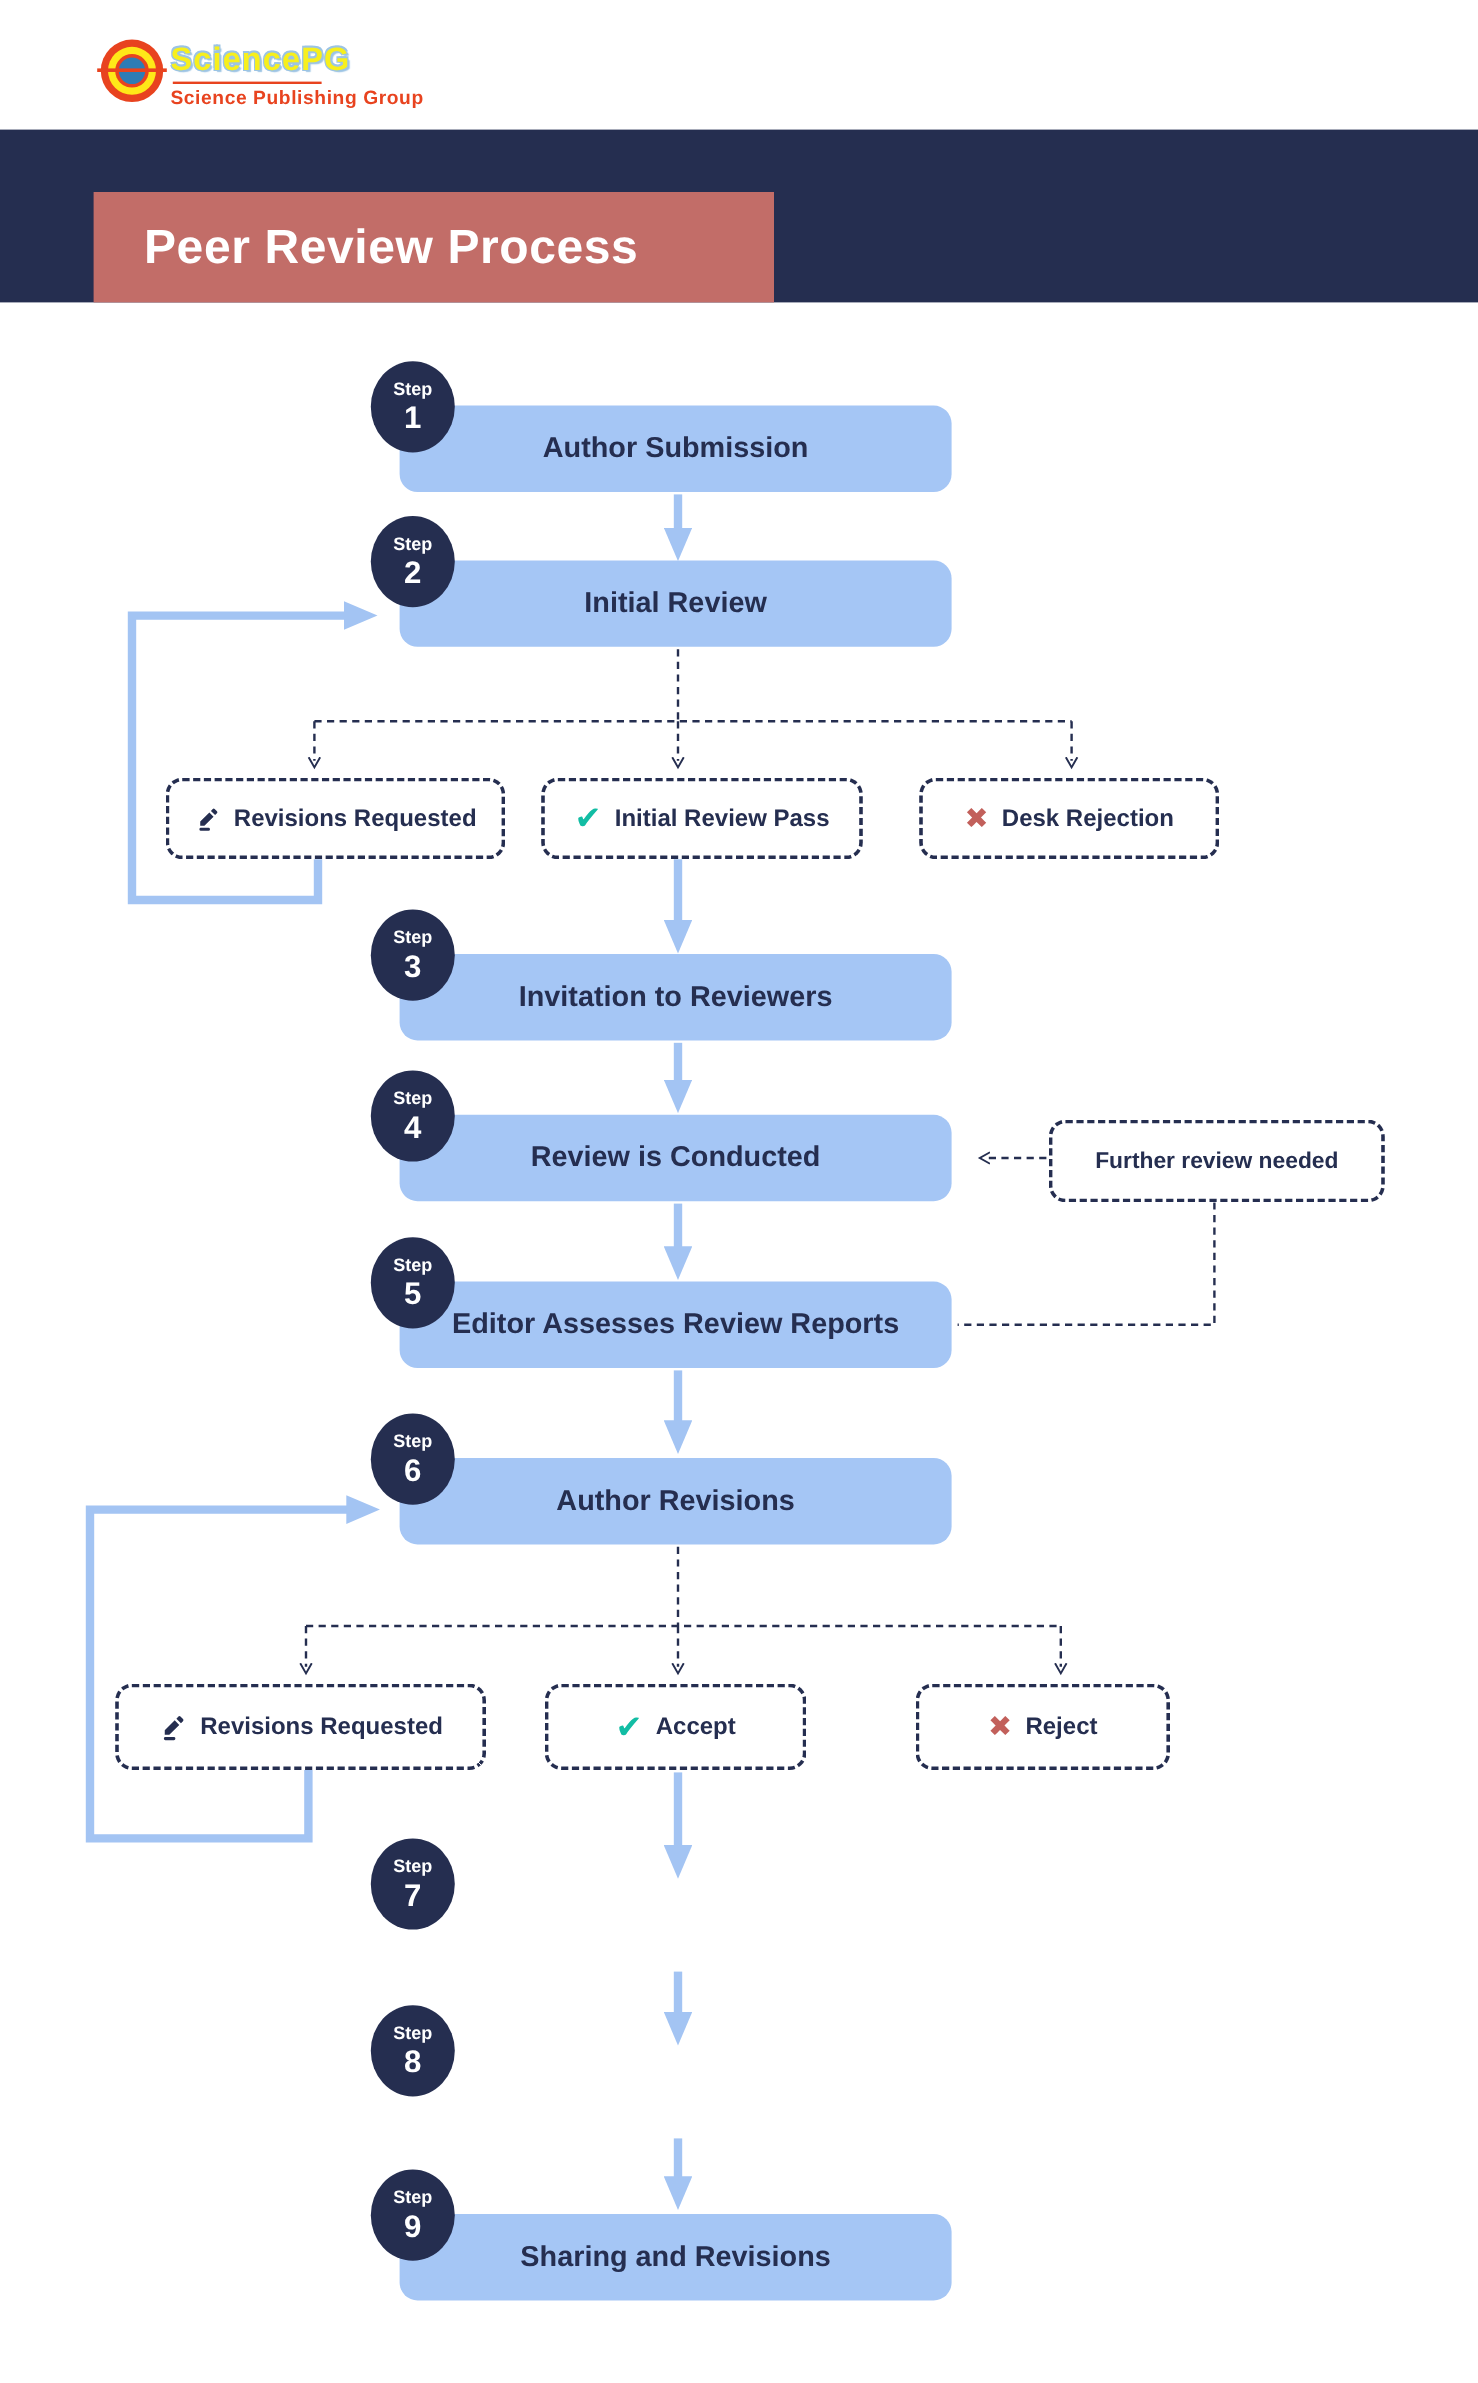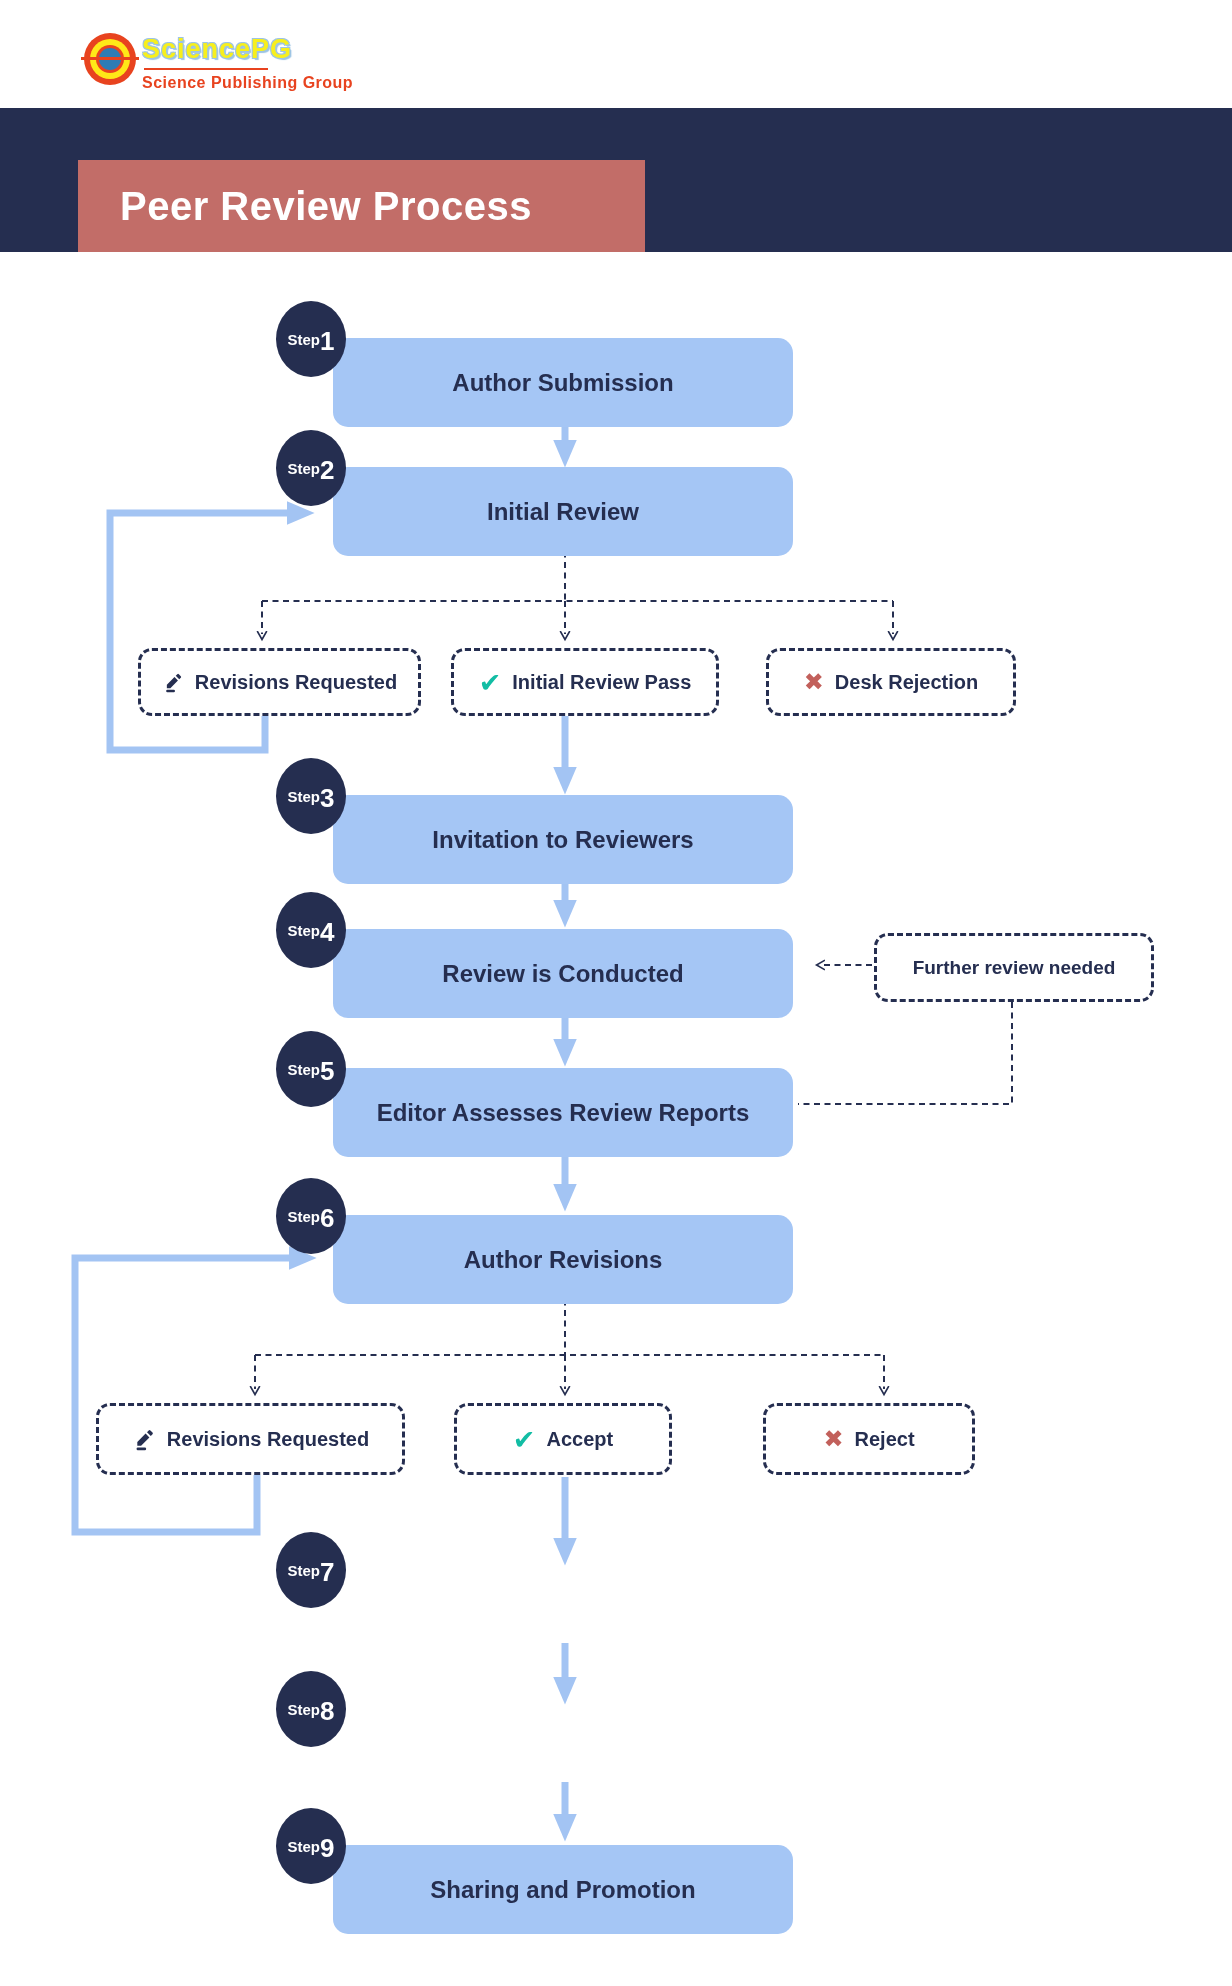--- a/index.html
+++ b/index.html
@@ -33,25 +33,25 @@
   .title-banner{position:absolute;left:78px;top:160px;width:567px;height:92px;background:var(--salmon);
     display:flex;align-items:center;padding-left:42px;}
   .title-banner h1{color:#fff;font-size:40px;font-weight:700;letter-spacing:.5px;}
 
   
   svg.wires{position:absolute;left:0;top:0;z-index:1;}
   .blue-line{stroke:var(--arrow-blue);stroke-width:7;fill:none;}
   .dash-line{stroke:var(--navy);stroke-width:2;fill:none;stroke-dasharray:6 4.5;}
 
   
-  .flow-box{position:absolute;left:333px;width:460px;height:89px;background:var(--box-blue);
+  .flow-box{position:absolute;left:333px;width:460px;height:72px;background:var(--box-blue);
     border-radius:15px;display:flex;align-items:center;justify-content:center;
     font-size:24px;font-weight:700;color:var(--navy);z-index:2;}
-  .step-badge{position:absolute;left:276px;width:70px;height:76px;background:var(--navy);
-    border-radius:50%;color:#fff;display:flex;flex-direction:row;align-items:center;
+  .step-badge{position:absolute;left:309px;width:70px;height:76px;background:var(--navy);
+    border-radius:50%;color:#fff;display:flex;flex-direction:column;align-items:center;
     justify-content:center;z-index:3;line-height:1;}
   .step-badge .sb-t{font-size:15px;font-weight:700;}
   .step-badge .sb-n{font-size:26px;font-weight:700;margin-top:3px;}
 
   
   .decision-box{position:absolute;height:68px;border:3px dashed var(--navy);border-radius:14px;
     background:#fff;display:flex;align-items:center;justify-content:center;gap:11px;
     font-size:20px;font-weight:700;color:var(--navy);z-index:2;}
   .row2 .decision-box{height:72px;}
   .icon{display:flex;align-items:center;justify-content:center;}
@@ -120,21 +120,21 @@
     <path class="dash-line" marker-end="url(#mv)" d="M872 965 H822"></path>
     <path class="dash-line" d="M1012 1002 V1104 H798"></path>
   </svg>
 
   <div class="flow-box" style="top:338px">Author Submission</div>
   <div class="flow-box" style="top:467px">Initial Review</div>
   <div class="flow-box" style="top:795px">Invitation to Reviewers</div>
   <div class="flow-box" style="top:929px">Review is Conducted</div>
   <div class="flow-box" style="top:1068px">Editor Assesses Review Reports</div>
   <div class="flow-box" style="top:1215px">Author Revisions</div>
-  <div class="flow-box" style="top:1845px">Sharing and Promotion</div>
+  <div class="flow-box" style="top:1845px">Sharing and Revisions</div>
 
   <div class="step-badge" style="top:301px">
     <span class="sb-t">Step</span>
     <span class="sb-n">1</span>
   </div>
   <div class="step-badge" style="top:430px">
     <span class="sb-t">Step</span>
     <span class="sb-n">2</span>
   </div>
   <div class="step-badge" style="top:758px">

